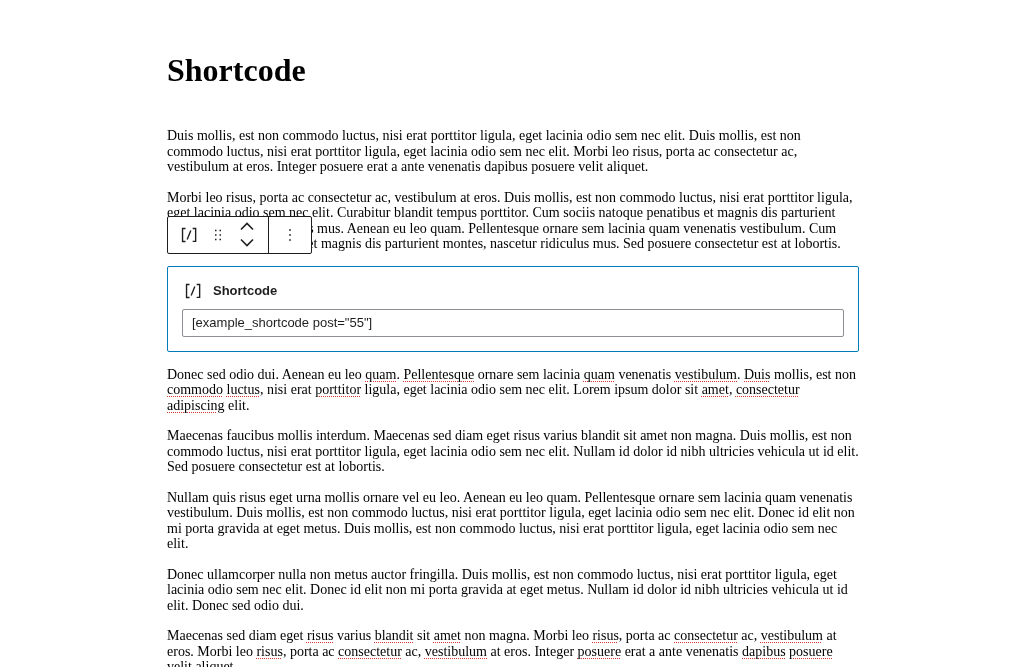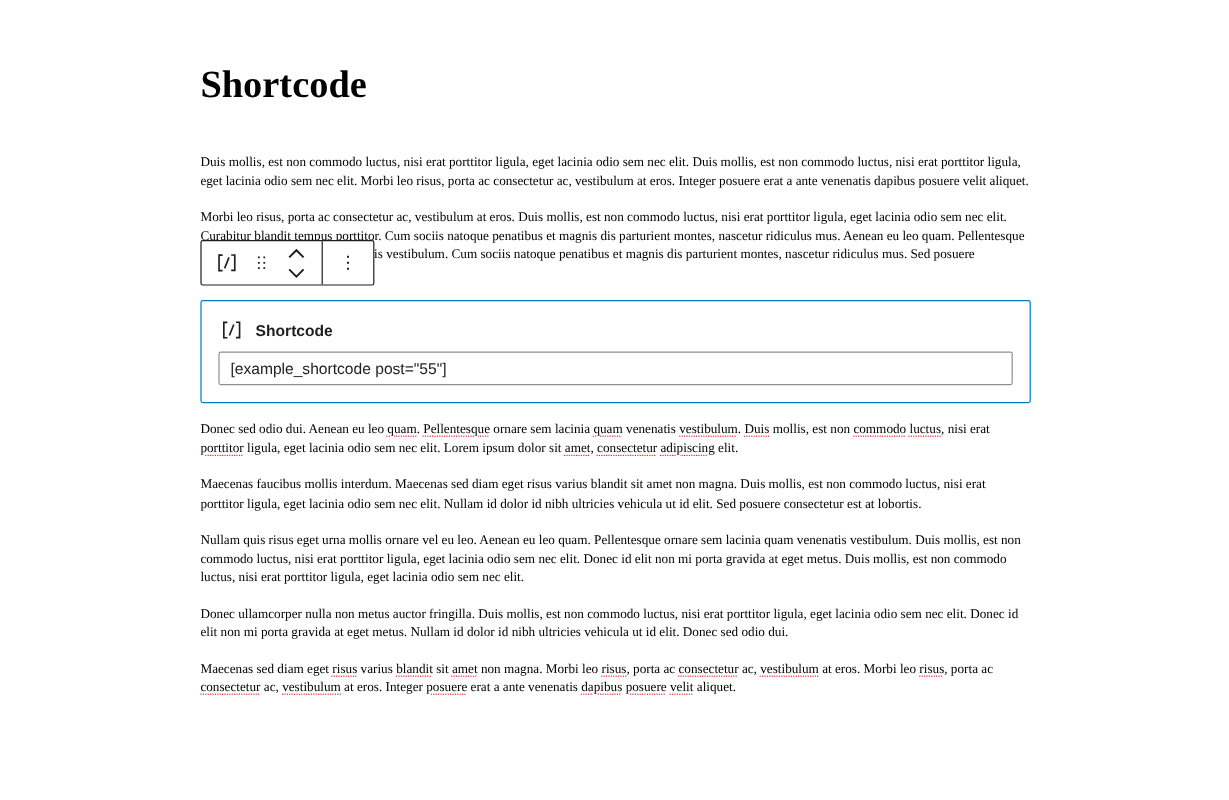--- a/index.html
+++ b/index.html
@@ -7,21 +7,21 @@
     width:1024px;height:667px;overflow:hidden;background:#ffffff;
     font-family:"Liberation Serif",serif;color:#000000;
   }
   .canvas{position:relative;width:1024px;height:667px;}
   .content{position:absolute;left:167px;top:0;width:692px;}
   .post-title{
     font-family:"Liberation Serif",serif;font-weight:700;
     font-size:32px;line-height:36px;margin:52px 0 0 0;color:#000;
   }
   .para{
-    font-size:11px;line-height:15.5px;margin:15px 0 0 0;color:#000;
+    font-size:14px;line-height:15.5px;margin:15px 0 0 0;color:#000;
   }
   .para.first{margin-top:40px;}
   .sp{
     text-decoration:underline dotted #e03131;
     text-decoration-thickness:1px;
     text-underline-offset:2px;
   }
   
   .shortcode-block{
     position:relative;margin-top:14px;

